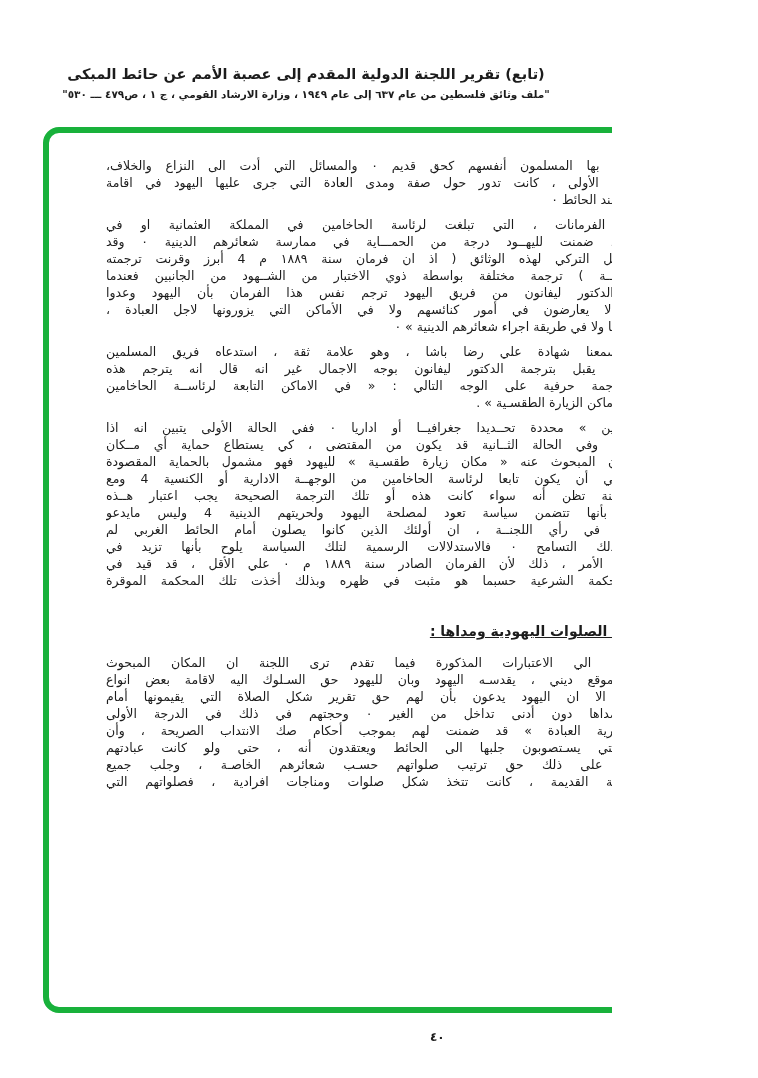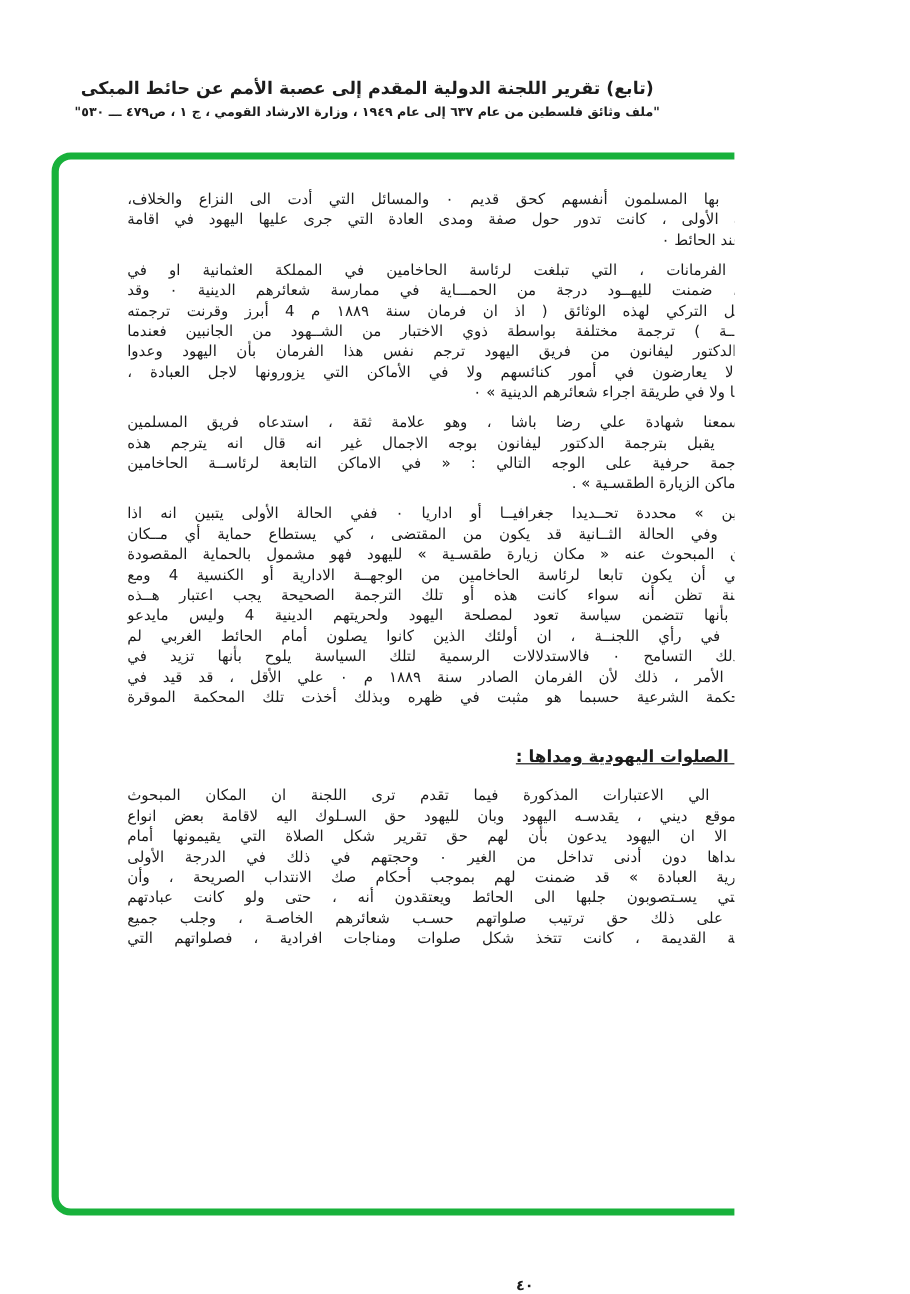--- a/index.html
+++ b/index.html
@@ -53,21 +53,21 @@
   .para.open .line.last{
     text-align-last:justify; 
   }
   .para.indent .line:first-child{padding-right:22px;}
   .section-heading{
     direction:rtl;text-align:right;
     font-size:14px;font-weight:bold;
     margin:16px 0 14px 0;line-height:18px;text-decoration:underline;
   }
   .page-number{
-    position:absolute;top:1064px;left:430px;
+    position:absolute;top:1030px;left:430px;
     font-size:12px;font-weight:bold;direction:rtl;
   }
 </style>
 </head>
 <body>
 
 <div class="page">
 
   <header class="doc-header">
     <div class="doc-title">(تابع) تقرير اللجنة الدولية المقدم إلى عصبة الأمم عن حائط المبكى</div>

